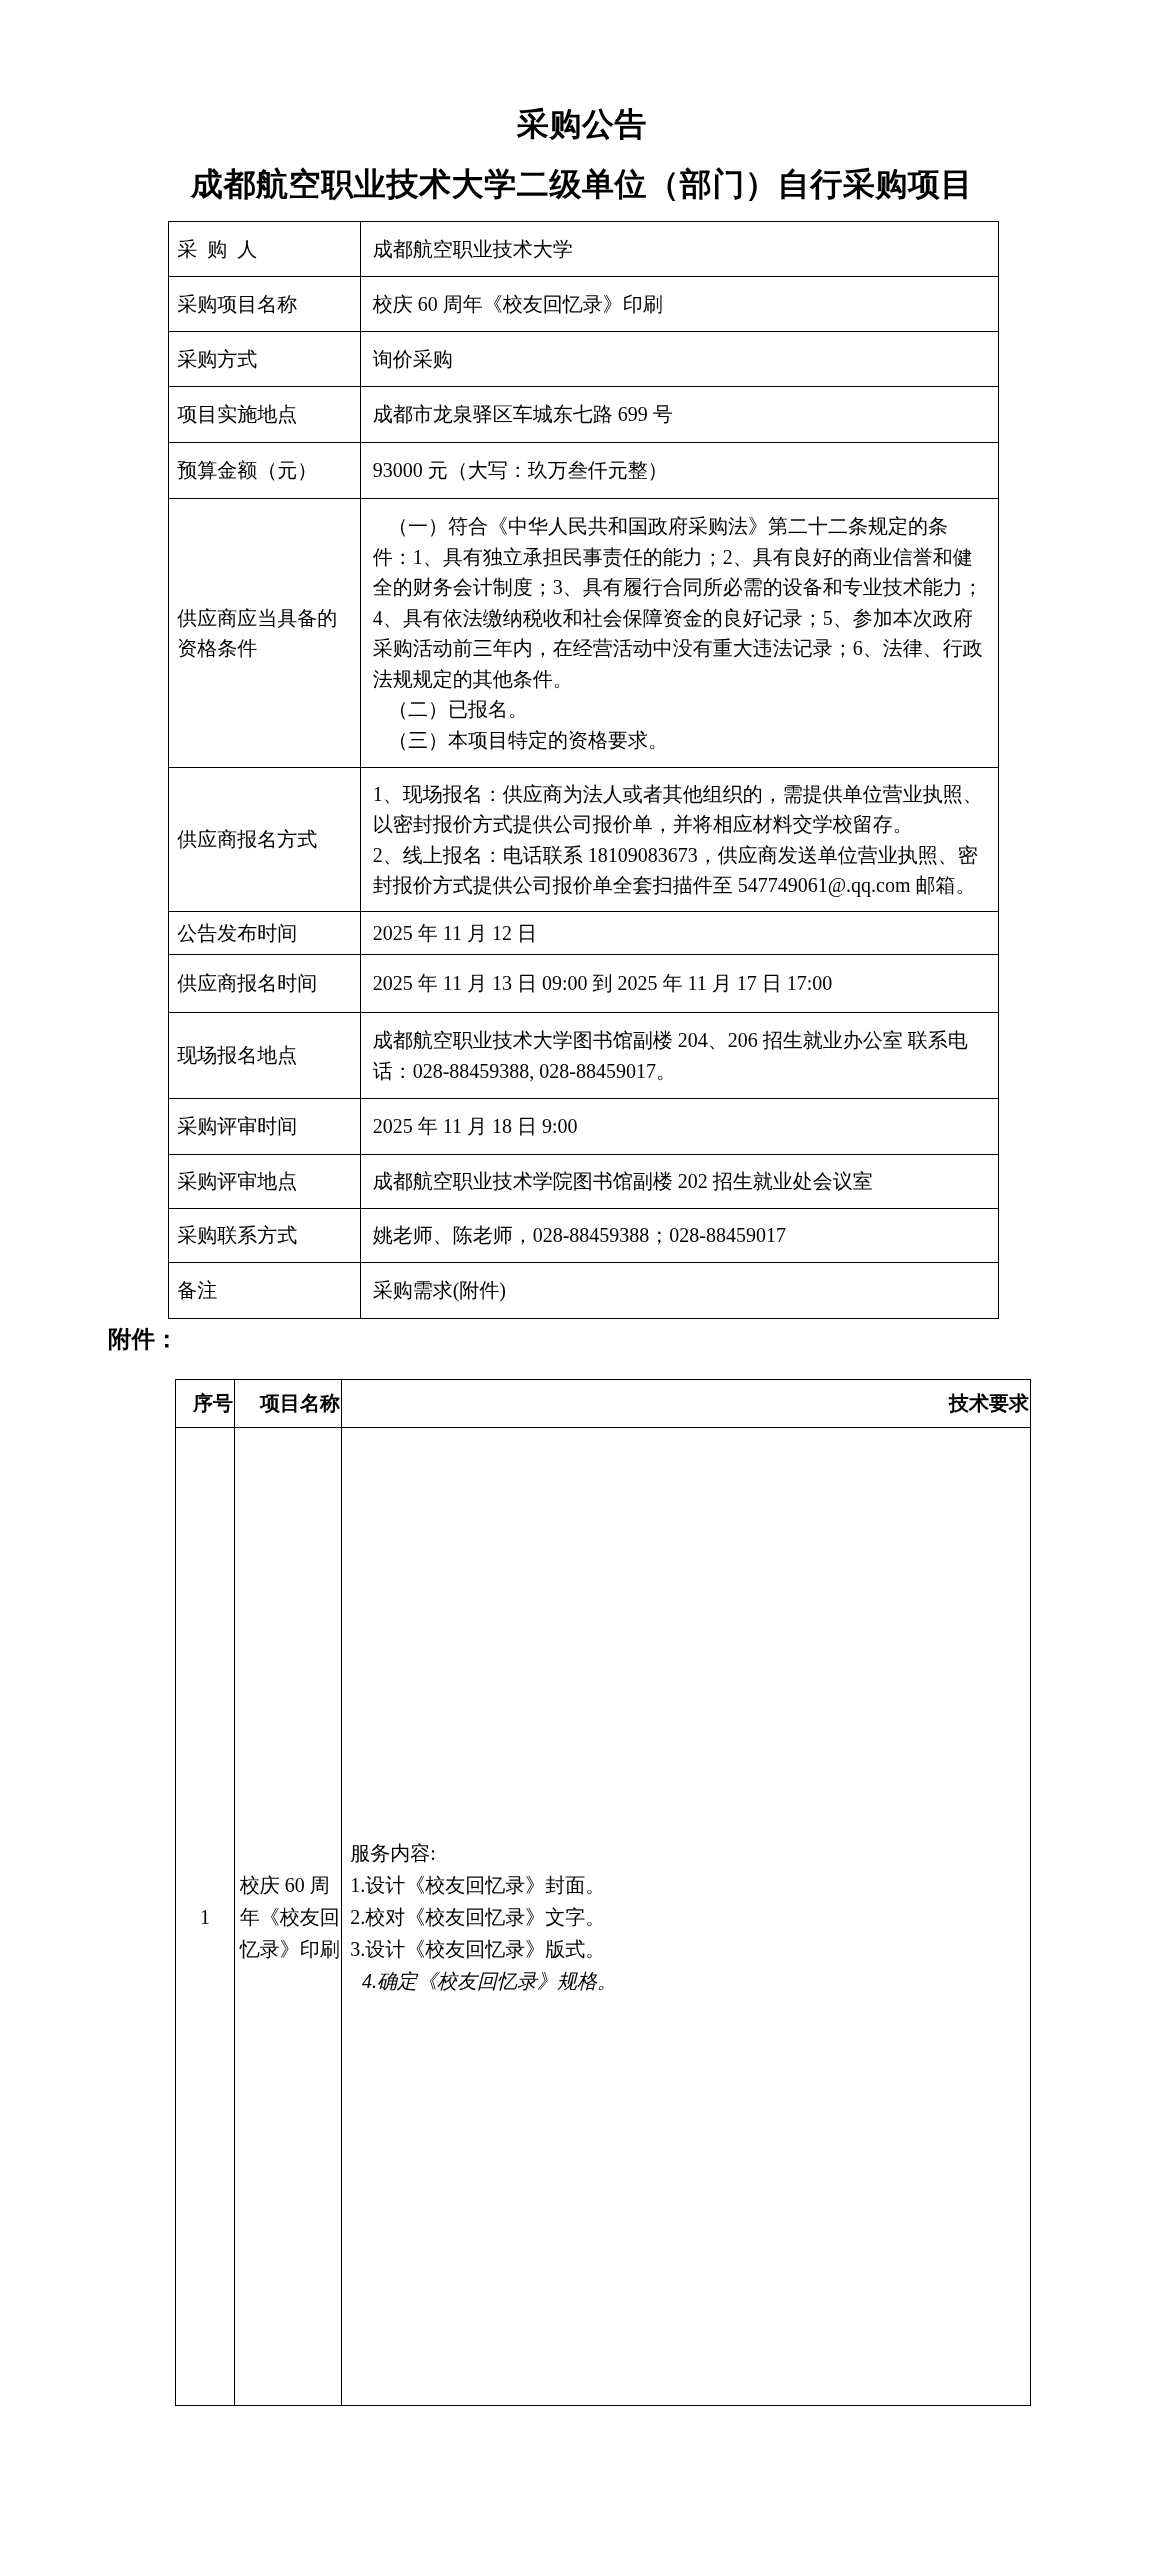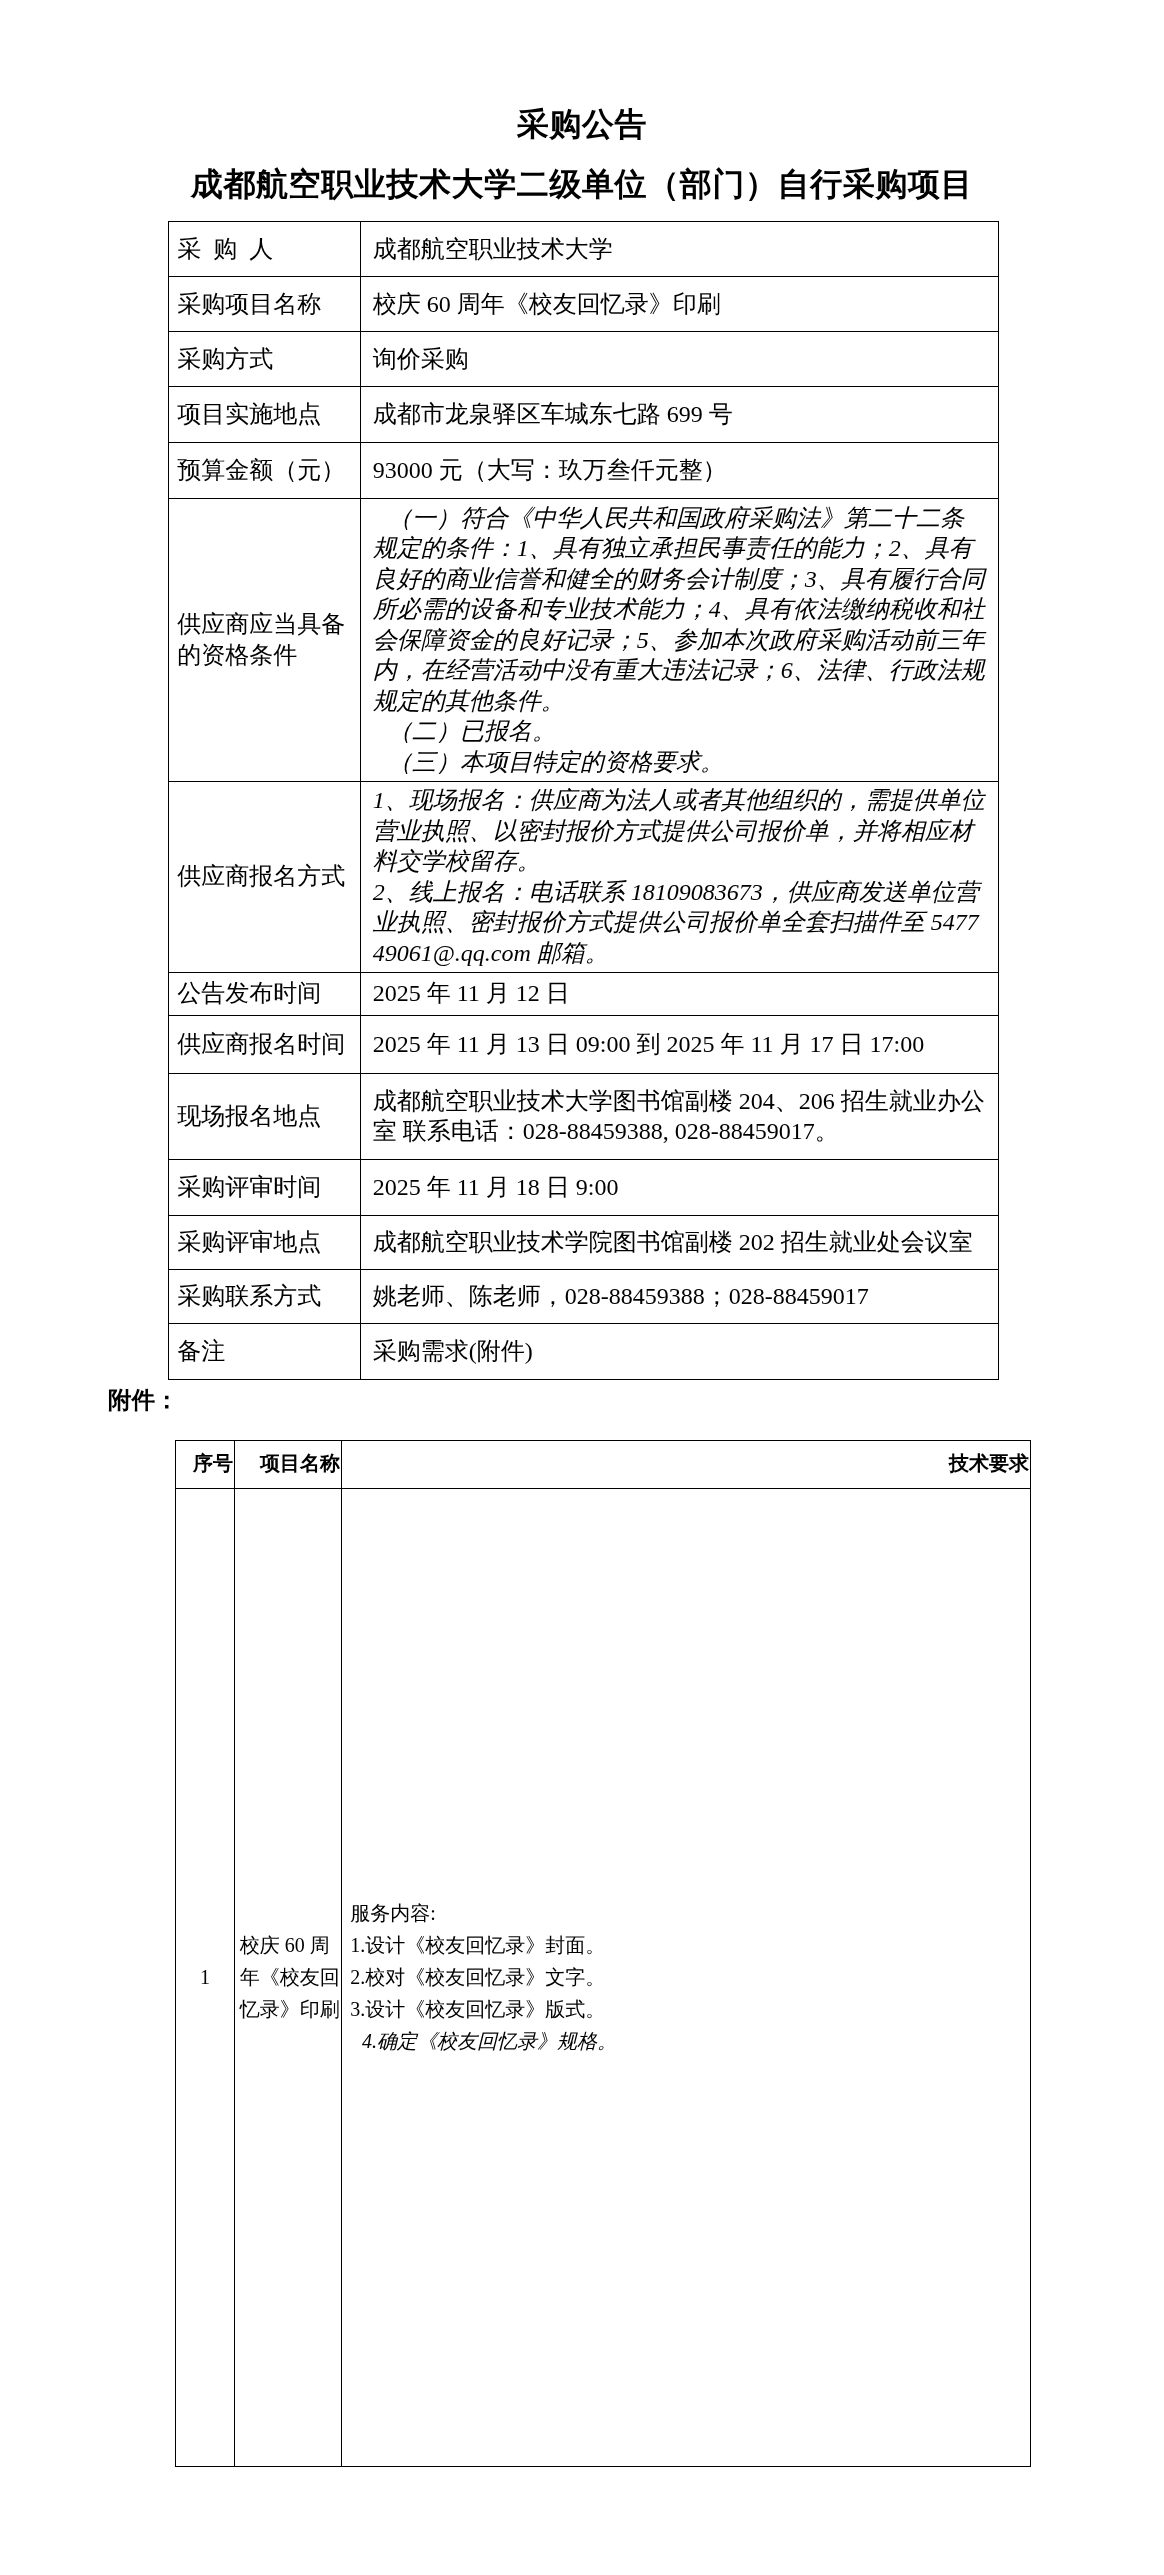--- a/index.html
+++ b/index.html
@@ -24,34 +24,34 @@
   }
 
   table.t1 {
     border-collapse: collapse;
     table-layout: fixed;
     width: 831px;
     margin: 7px 0 0 168px;
   }
   table.t1 td {
     border: 1.2px solid #000000;
-    font-size: 24px;
+    font-size: 20px;
     line-height: 30.5px;
     vertical-align: middle;
     word-break: break-all;
     margin-left: 28px;
   }
   table.t1 td.lbl {
     padding: 3.5px 5.9px 3.5px 8.2px;
     white-space: pre-wrap;
   }
   table.t1 td.val {
     padding: 3.5px 13px 3.5px 11.7px;
   }
-  table.t1 p { margin: 0; font-style: italic; }
+  table.t1 p { margin: 0; }
   .p-indent { text-indent: 15.3px; }
 
   .attach-heading {
     margin: 7px 0 0 108px;
     font-weight: bold;
     font-size: 23.5px;
     line-height: 27px;
   }
 
   table.t2 {

